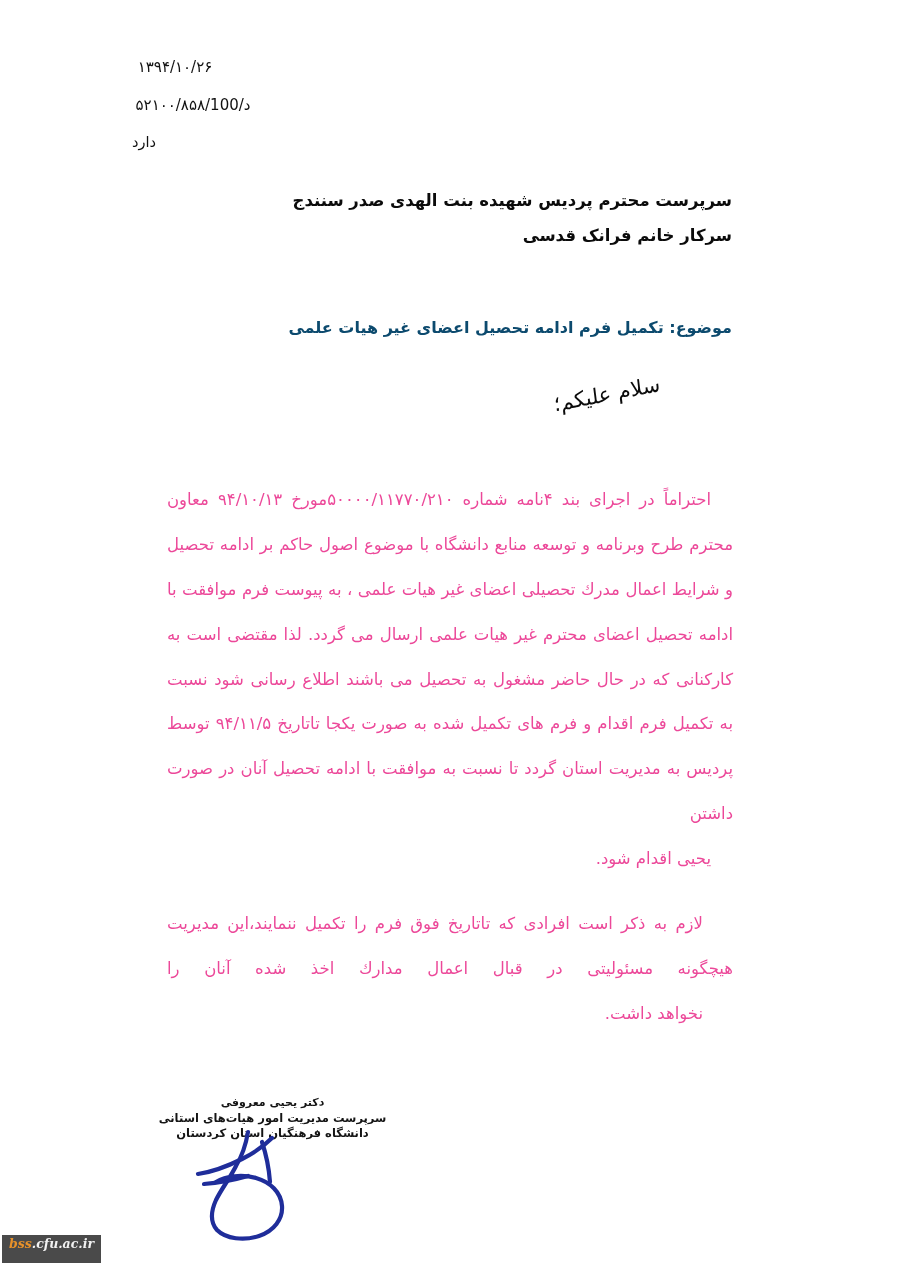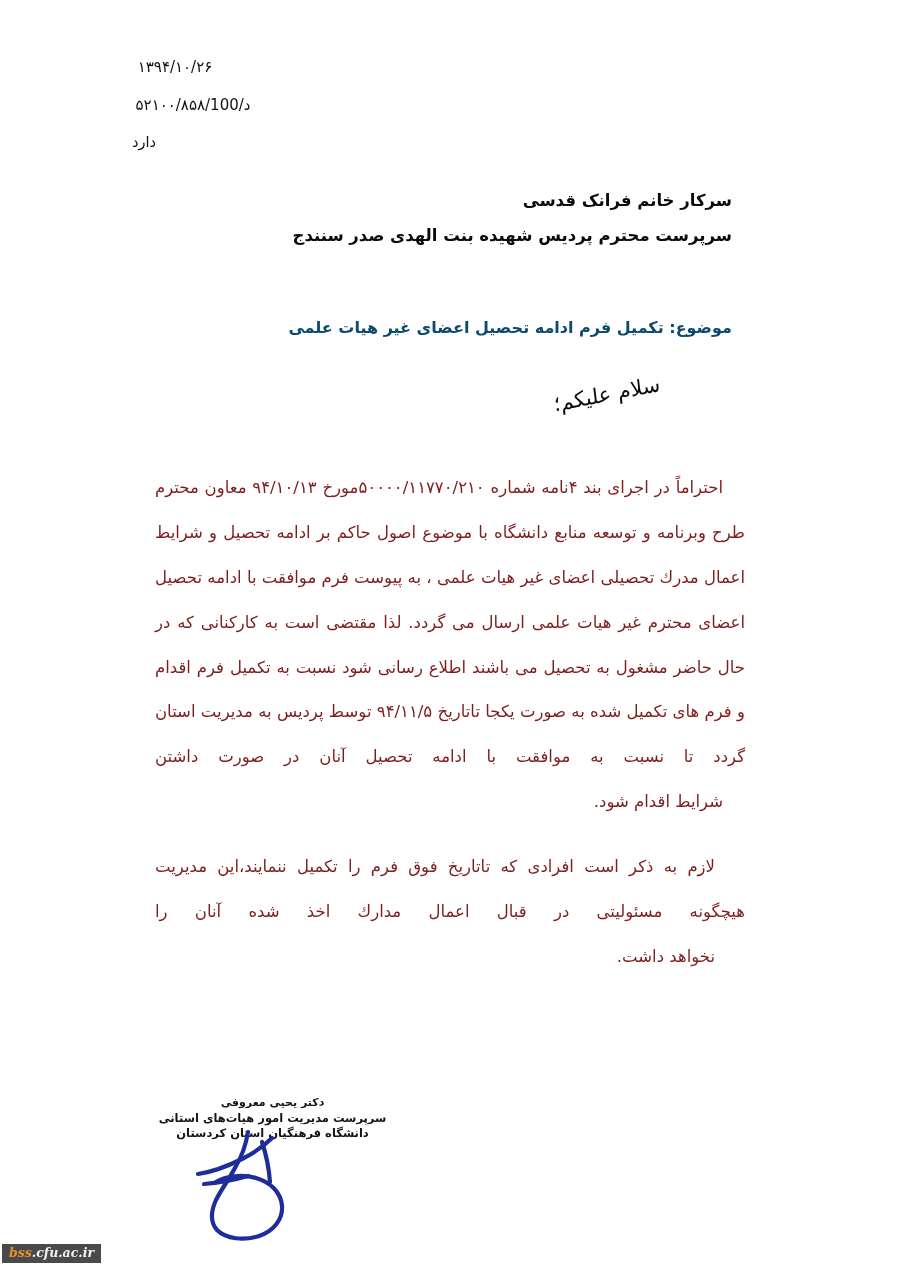--- a/index.html
+++ b/index.html
@@ -103,24 +103,24 @@
   .body-text {
     position: absolute;
     top: 466px;
     right: 155px;
     width: 590px;
     direction: rtl;
     text-align: justify;
     text-align-last: justify;
   }
   .body-text .para {
-    margin: 0;
+    margin: 12px;
     font-family: "DejaVu Sans", sans-serif;
     font-size: 16.5px;
-    color: #7f1d1d;
+    color: #ec4899;
     line-height: 2.72;
   }
   .body-text .para-1 { text-indent: 22px; }
   .body-text .para-2 {
     margin-top: 20px;
     text-indent: 30px;
   }
   .body-text .para .tail {
     text-align-last: right;
   }
@@ -153,21 +153,21 @@
     height: 120px;
     pointer-events: none;
   }
 
   
   .footer-badge {
     position: absolute;
     left: 2px;
     bottom: 14px;
     background: #4a4a4a;
-    padding: 3px 7px 4px 7px;
+    padding: 3px 7px 13px 7px;
     direction: ltr;
     font-family: "DejaVu Serif", serif;
     font-style: italic;
     font-weight: bold;
     font-size: 12.5px;
     line-height: 1;
     white-space: nowrap;
   }
   .footer-badge .wm-bss { color: #e8912a; }
   .footer-badge .wm-rest { color: #f2f2f2; }
@@ -177,34 +177,34 @@
 
 <div class="page">
 
   <div class="header-meta">
     <div class="meta-line meta-date">۱۳۹۴/۱۰/۲۶</div>
     <div class="meta-line meta-ref">د/۵۲۱۰۰/۸۵۸/100</div>
     <div class="meta-line meta-attach">دارد</div>
   </div>
 
   <div class="recipient">
+    <div class="line">سرپرست محترم پردیس شهیده بنت الهدی صدر سنندج</div>
     <div class="line">سرکار خانم فرانک قدسی</div>
-    <div class="line">سرپرست محترم پردیس شهیده بنت الهدی صدر سنندج</div>
   </div>
 
   <div class="subject">موضوع: تکمیل فرم ادامه تحصیل اعضای غیر هیات علمی</div>
 
   <div class="salutation">
     <span class="sal-text">سلام علیکم؛</span>
   </div>
 
   <div class="body-text">
     <p class="para para-1">
       <span>احتراماً در اجرای بند ۴نامه شماره ۵۰۰۰۰/۱۱۷۷۰/۲۱۰مورخ ۹۴/۱۰/۱۳ معاون محترم طرح وبرنامه و توسعه منابع دانشگاه با موضوع اصول حاکم بر ادامه تحصیل و شرایط اعمال مدرك تحصیلی اعضای غیر هیات علمی ، به پیوست فرم موافقت با ادامه تحصیل اعضای محترم غیر هیات علمی ارسال می گردد. لذا مقتضی است به  کارکنانی که  در حال حاضر مشغول به تحصیل می باشند اطلاع رسانی شود نسبت به تکمیل فرم اقدام و فرم های تکمیل شده به صورت یکجا تاتاریخ ۹۴/۱۱/۵ توسط پردیس به مدیریت استان گردد تا نسبت به موافقت با ادامه تحصیل آنان در صورت داشتن</span>
-      <span class="tail" style="display:block;text-align:right;">شرایط اقدام شود.</span>
+      <span class="tail" style="display:block;text-align:right;">یحیی اقدام شود.</span>
     </p>
     <p class="para para-2">
       <span>لازم به ذکر است افرادی که تاتاریخ فوق فرم را تکمیل ننمایند،این مدیریت هیچگونه مسئولیتی در قبال اعمال مدارك اخذ شده آنان را</span>
       <span class="tail" style="display:block;text-align:right;">نخواهد داشت.</span>
     </p>
   </div>
 
   <div class="signature">
     <div class="sig-line sig-name">دکتر یحیی معروفی</div>
     <div class="sig-line sig-role">سرپرست مدیریت امور هیات‌های استانی</div>

